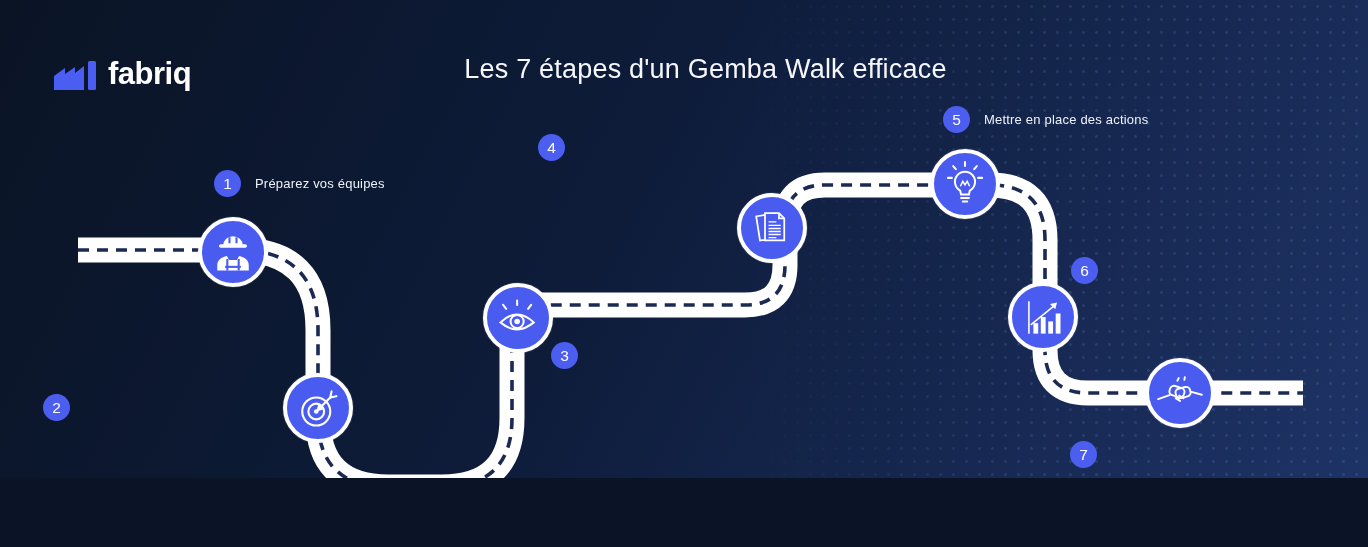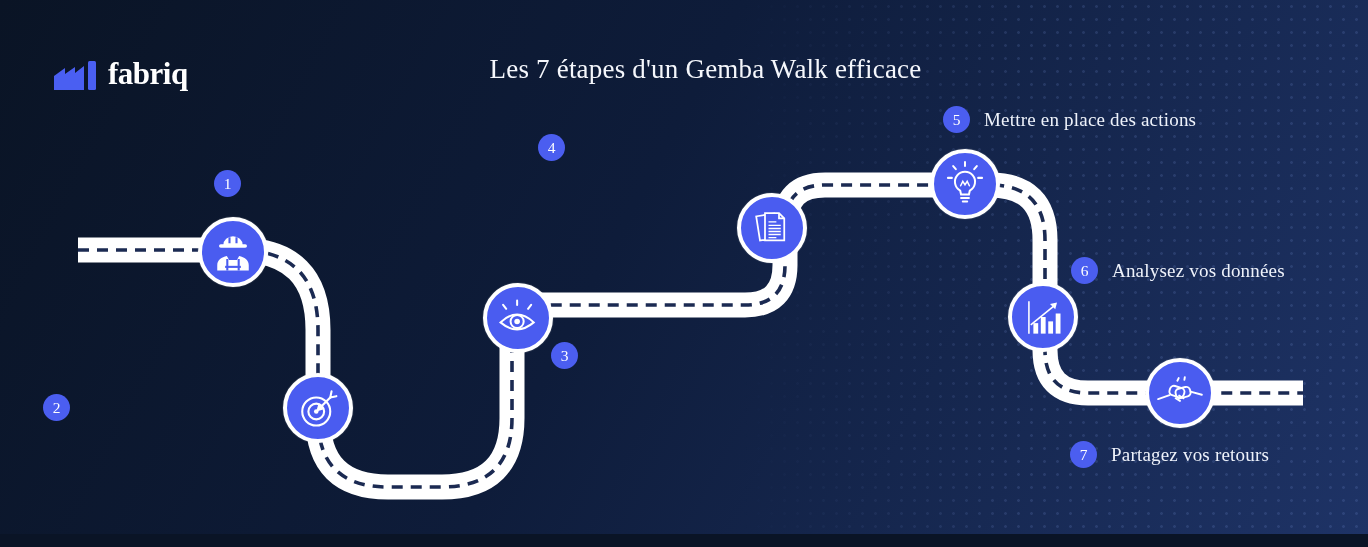--- a/index.html
+++ b/index.html
@@ -1,20 +1,20 @@
 <!DOCTYPE html>
 <html><head>
 <meta charset="utf-8">
 <style>
   * { margin:0; padding:0; box-sizing:border-box; }
   html,body { background:#0a1426; }
   .stage{
-    position:relative; width:1368px; height:534px; overflow:hidden;
+    position:relative; width:1368px; height:478px; overflow:hidden;
     background:linear-gradient(118deg,#0a1425 0%,#0e1c3a 45%,#1e3366 100%);
-    font-family:Liberation Serif, serif;
+    font-family:Liberation Sans, sans-serif;
   }
   .bg-dots{
     position:absolute; top:0; right:0; width:46%; height:100%;
     background-image:radial-gradient(rgba(128,156,226,0.17) 1.2px, transparent 1.6px);
     background-size:13px 13px;
     -webkit-mask-image:linear-gradient(to right, transparent, #000 45%);
             mask-image:linear-gradient(to right, transparent, #000 45%);
     pointer-events:none;
   }
   
@@ -39,21 +39,21 @@
   .n3{ left:483px; top:283px; } .n4{ left:737px; top:193px; }
   .n5{ left:930px; top:149px; } .n6{ left:1008px; top:282px; }
   .n7{ left:1145px; top:358px; }
   
   .callout{ position:absolute; display:flex; align-items:center; gap:14px; }
   .badge{
     width:27px; height:27px; border-radius:50%; background:#4b5ef0; flex:0 0 27px;
     color:#ffffff; font-size:15.5px; font-weight:500;
     display:flex; align-items:center; justify-content:center;
   }
-  .label{ color:#eef2fa; font-size:19px; font-weight:500; letter-spacing:0.2px; white-space:nowrap; }
+  .label{ color:#eef2fa; font-size:13px; font-weight:500; letter-spacing:0.2px; white-space:nowrap; }
   .c1{ left:214px; top:170px; } .c2{ left:43px;  top:394px; }
   .c3{ left:551px; top:342px; } .c4{ left:538px; top:134px; }
   .c5{ left:943px; top:106px; } .c6{ left:1071px; top:257px; }
   .c7{ left:1070px; top:441px; }
 </style>
 </head>
 <body>
 
 <div class="stage">
   <div class="bg-dots"></div>
@@ -155,35 +155,34 @@
         <rect x="27" y="26" width="17" height="11" rx="4.5" transform="rotate(-14 35.5 31.5)"></rect>
         <path d="M7 39 l13 -4.5 M57 34 l-13 -3.5"></path>
         <path d="M27 38 l5 3 M31 35 l5 3"></path>
         <path d="M29 18 l1.5 -3 M37 17 l0.5 -3"></path>
       </g>
     </svg>
   </div>
 
   <div class="callout c1">
     <div class="badge">1</div>
+    <div class="label">Préparez vos équipes</div>
   </div>
   <div class="callout c2">
     <div class="badge">2</div>
   </div>
   <div class="callout c3">
     <div class="badge">3</div>
   </div>
   <div class="callout c4">
     <div class="badge">4</div>
   </div>
   <div class="callout c5">
     <div class="badge">5</div>
     <div class="label">Mettre en place des actions</div>
   </div>
   <div class="callout c6">
     <div class="badge">6</div>
-    <div class="label">Analysez vos données</div>
   </div>
   <div class="callout c7">
     <div class="badge">7</div>
-    <div class="label">Partagez vos retours</div>
   </div>
 </div>
 
 </body></html>

